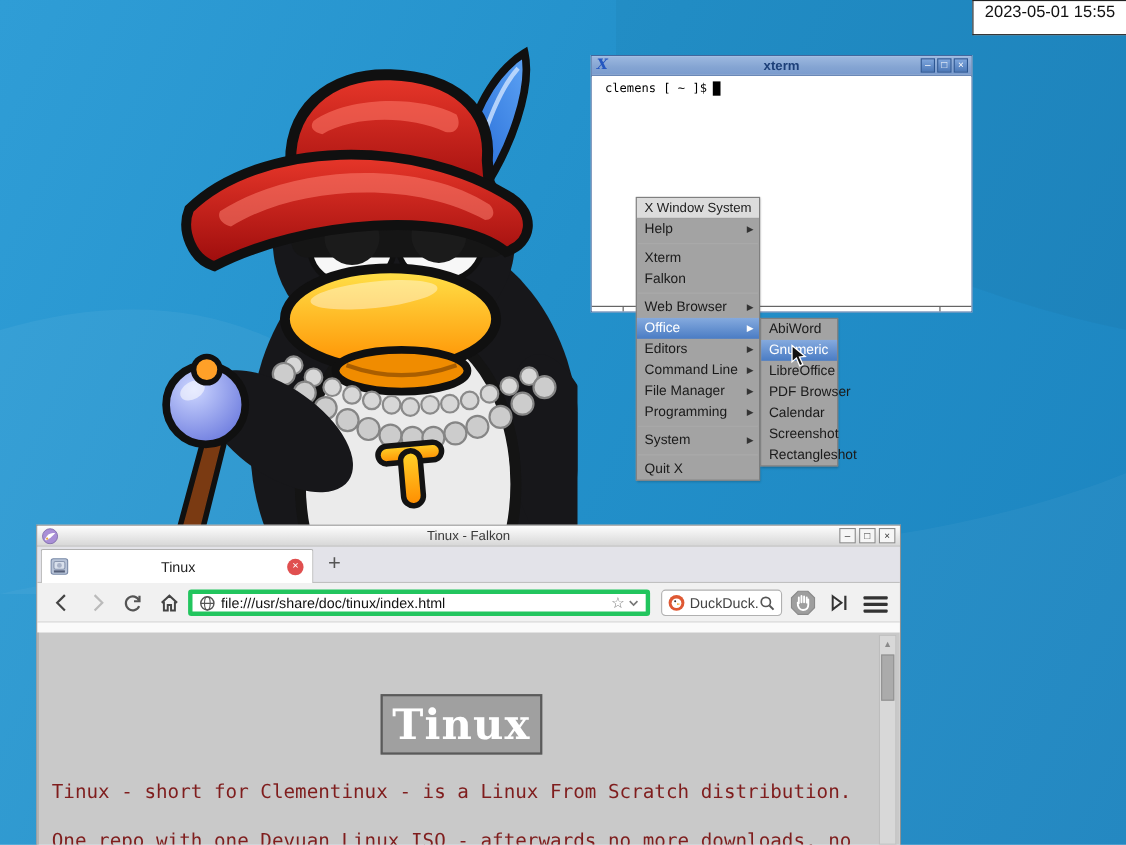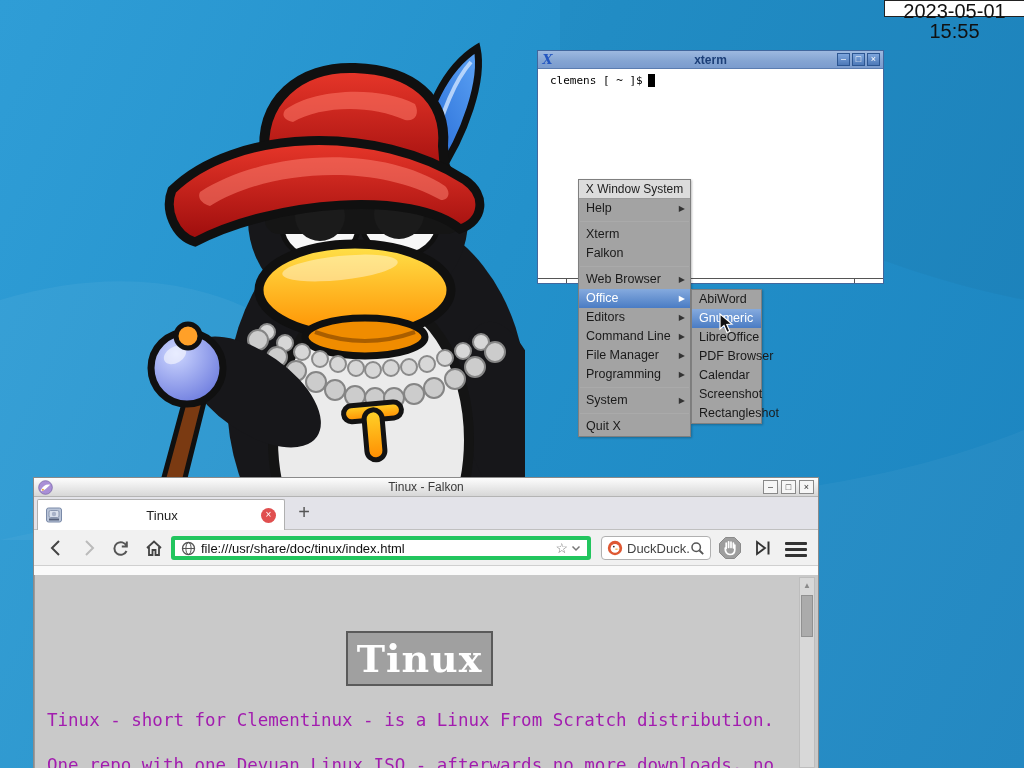--- a/index.html
+++ b/index.html
@@ -6,23 +6,23 @@
   html,body { width:1024px; height:768px; }
   body {
     position:relative; overflow:hidden;
     font-family:"Liberation Sans", sans-serif;
     background:linear-gradient(115deg,#2f9dd6 0%,#2391cb 45%,#1c84bf 100%);
   }
   
   #bg-curves { position:absolute; left:0; top:0; width:1024px; height:768px; }
   #mascot { position:absolute; left:115px; top:40px; width:410px; height:440px; }
   #clock {
-    position:absolute; left:884px; top:0; width:140px; height:17px;
+    position:absolute; left:884px; top:0; width:140px; height:32px;
     background:#fff; border:1px solid #222; border-right:none;
-    font-size:20px; color:#111; text-align:center; line-height:20px;
+    font-size:15px; color:#111; text-align:center; line-height:20px;
   }
   
   #xterm {
     position:absolute; left:537px; top:50px; width:347px; height:234px;
     border:1px solid #41679e; background:#fff;
   }
   #xterm .titlebar {
     height:18px; display:flex; align-items:center;
     background:linear-gradient(#9db9e0,#84a4d2 60%,#7b9cce);
     border-bottom:1px solid #5a7cb0; position:relative;
@@ -139,21 +139,21 @@
     position:absolute; left:311px; top:56px; width:147px; height:55px;
     background:#a0a0a0; border:2px solid #5a5a5a;
     display:flex; align-items:center; justify-content:center;
   }
   #page-heading {
     font-family:"DejaVu Serif", serif; font-weight:bold;
     font-size:38px; color:#fff; letter-spacing:1px;
   }
   .page-para {
     position:absolute; left:12px; white-space:nowrap;
-    font-family:"DejaVu Sans Mono", monospace; font-size:17.5px; color:#a21caf;
+    font-family:"DejaVu Sans Mono", monospace; font-size:17.5px; color:#7f1d1d;
   }
   #para1 { top:135px; }
   #para2 { top:180px; }
   
   #scrollbar {
     position:absolute; right:3px; top:2px; bottom:0; width:16px;
     background:#d8d8d8; border:1px solid #bdbdbd;
   }
   #scroll-up { height:15px; text-align:center; font-size:8px; color:#8a8a8a; line-height:15px; }
   #scroll-thumb { position:absolute; left:1px; right:1px; top:17px; height:42px;

